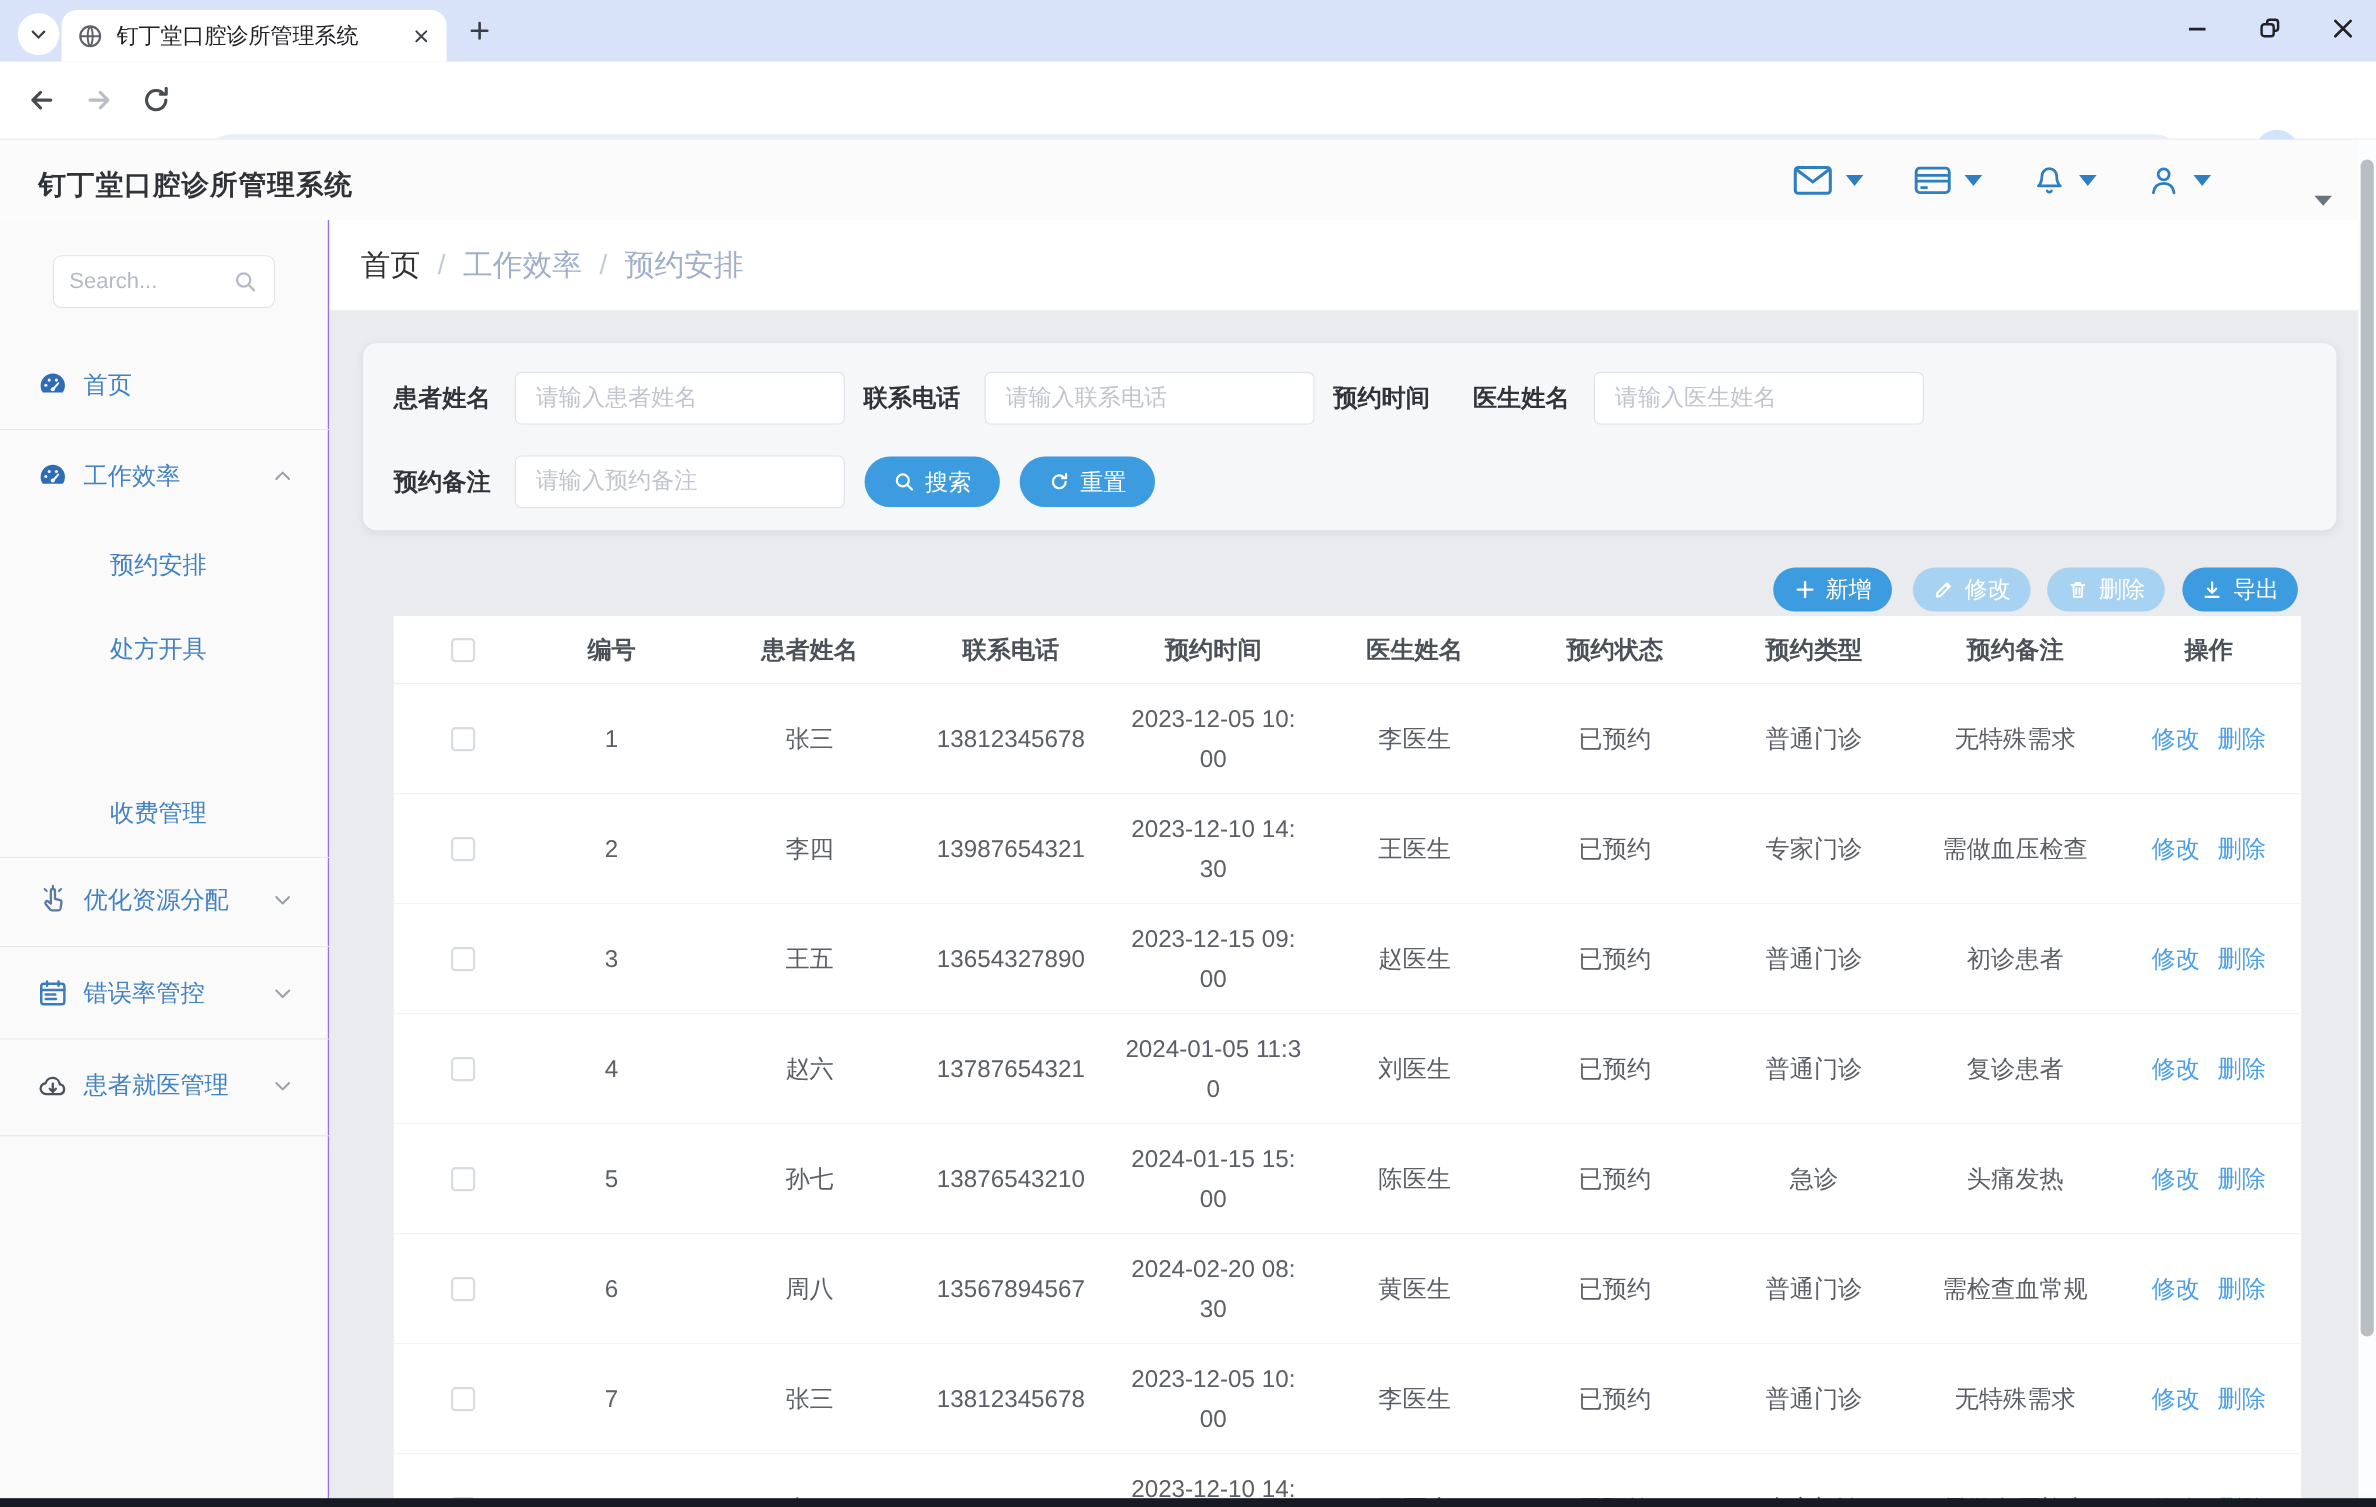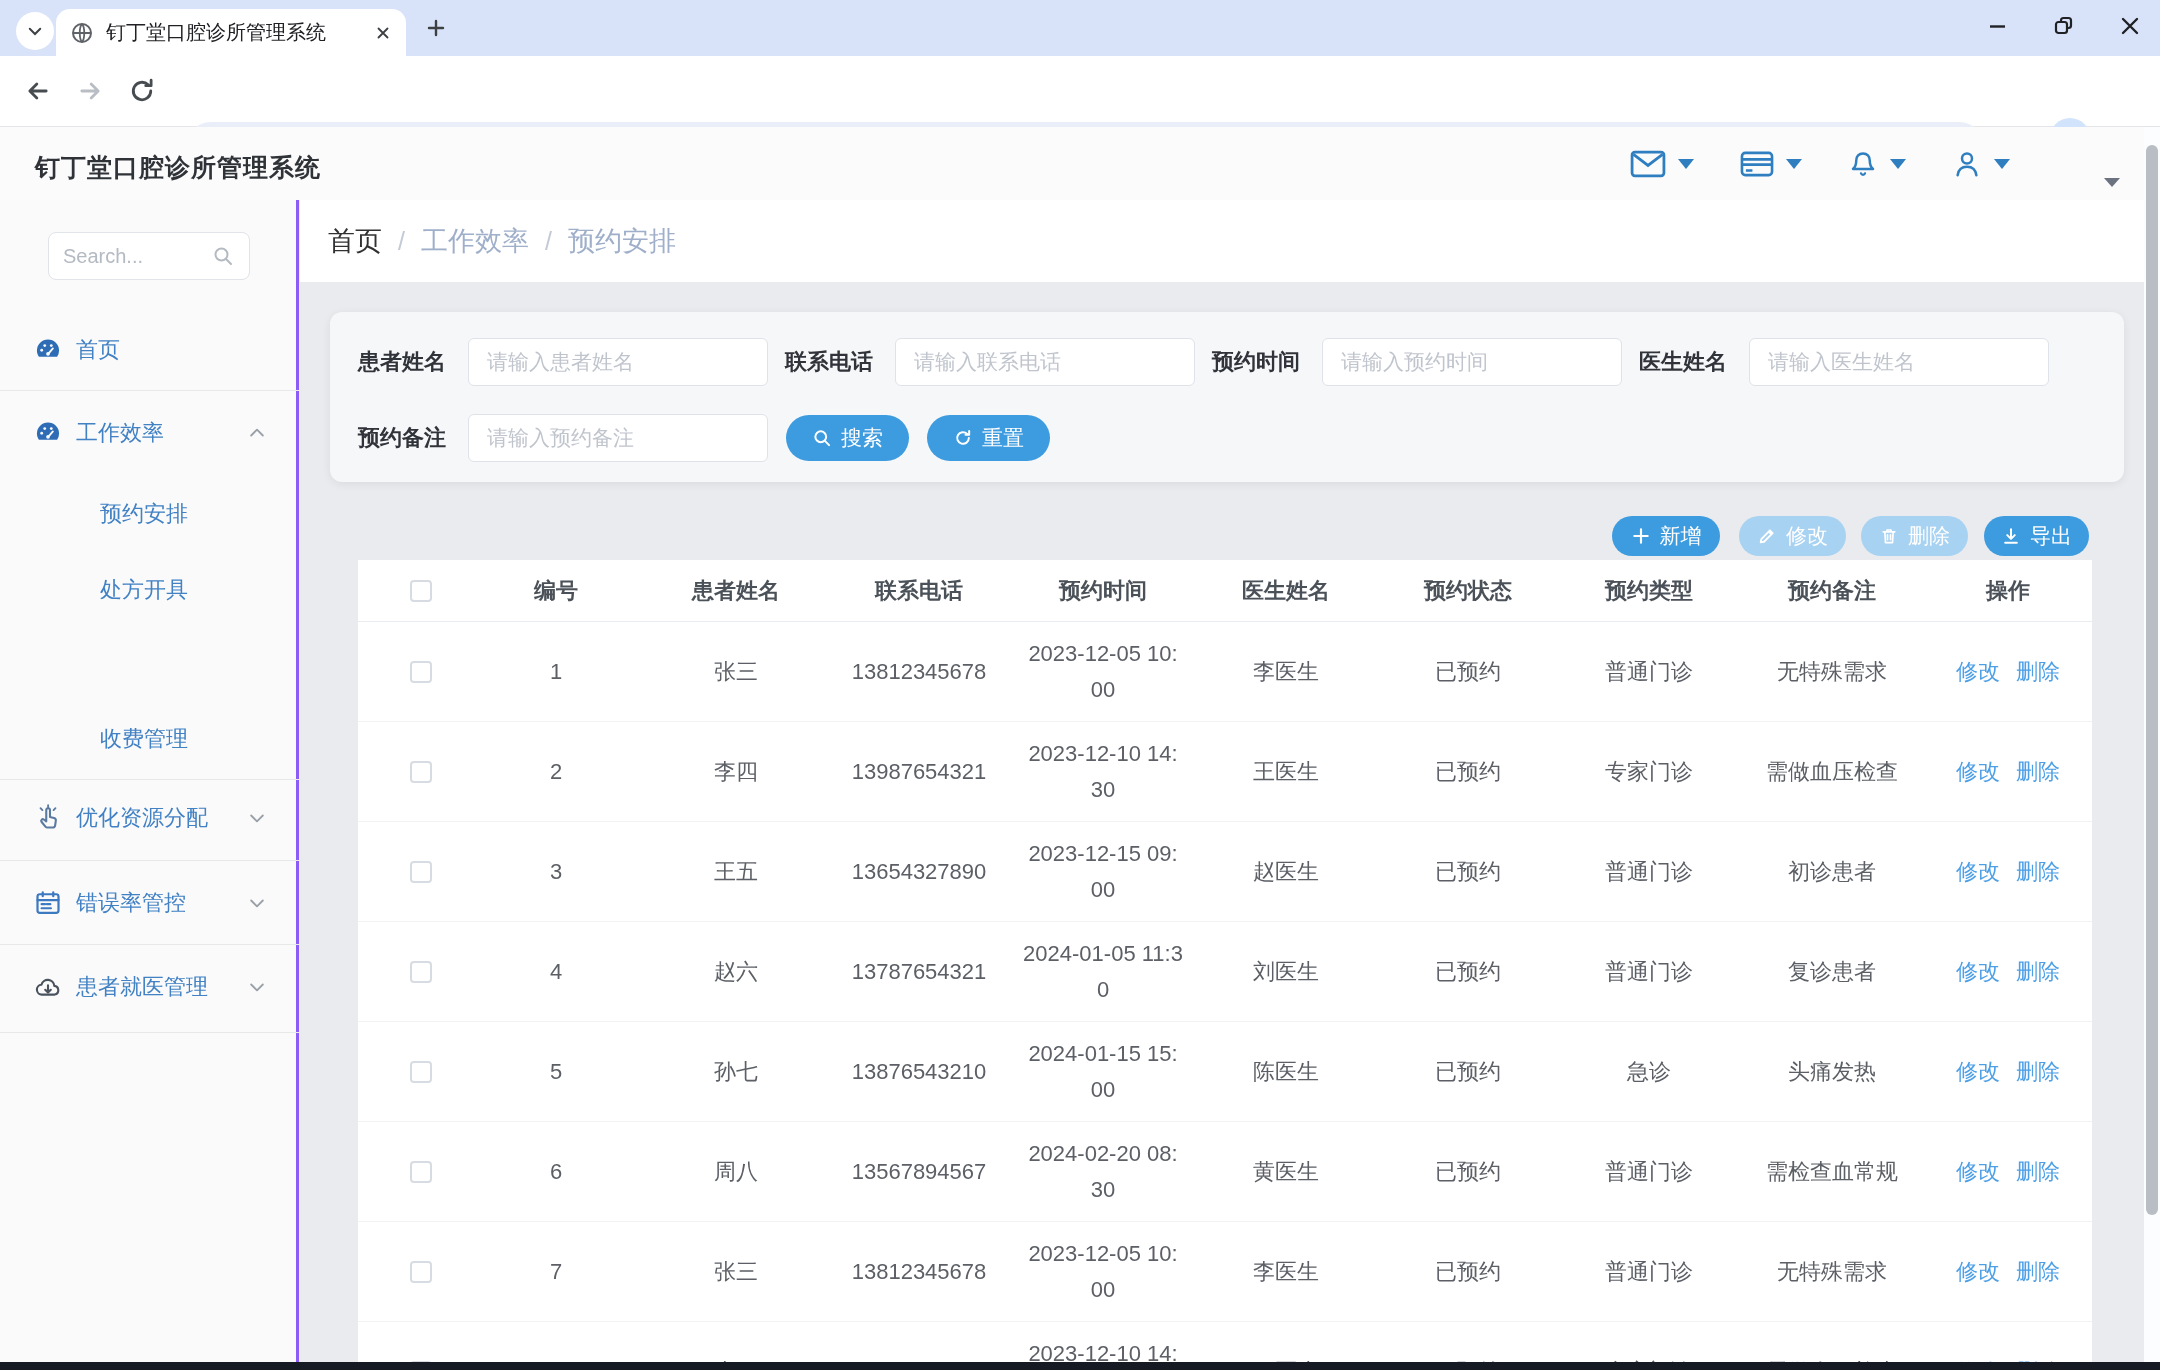--- a/index.html
+++ b/index.html
@@ -33,21 +33,21 @@
   
   .app-header { position:absolute; left:0; top:127px; width:2160px; height:73px; background:#fbfbfc; }
   .app-title { position:absolute; left:35px; top:24px; font-size:25px; font-weight:bold; color:#2f3338; letter-spacing:1px; }
   .hdr-icons { position:absolute; right:150px; top:0; height:73px; display:flex; align-items:center; gap:46px; }
   .hdr-group { display:flex; align-items:center; gap:12px; color:#2e7ec0; }
   .caret { width:0; height:0; border-left:8px solid transparent; border-right:8px solid transparent; border-top:10px solid #2e7ec0; }
   .hdr-mini-caret { position:absolute; right:40px; top:178px; width:0; height:0;
      border-left:8px solid transparent; border-right:8px solid transparent; border-top:9px solid #6b7280; }
 
   
-  .sidebar { position:absolute; left:0; top:200px; width:299px; height:1162px; background:#fafafa; border-right:3px solid #8b5cf6; }
+  .sidebar { position:absolute; left:0; top:200px; width:299px; height:1162px; background:#fafafa; border-right:1px solid #8b5cf6; }
   .side-search { position:absolute; left:48px; top:32px; width:202px; height:48px; background:#fff; border:1px solid #e0e3e8;
      border-radius:8px; display:flex; align-items:center; padding:0 14px; gap:8px; }
   .side-search input { border:none; outline:none; width:140px; font-size:20px; color:#5f6368; background:transparent;
      font-family:"Liberation Sans","DejaVu Sans",sans-serif; }
   .side-search input::placeholder { color:#b4bac2; }
   .menu-item { position:absolute; left:0; width:299px; height:56px; display:flex; align-items:center; cursor:pointer; }
   .menu-item .mi-icon { position:absolute; left:34px; width:28px; height:28px; }
   .menu-item .mi-label { position:absolute; left:76px; font-size:22px; color:#4181c4; }
   .menu-item .mi-chevron { position:absolute; right:32px; color:#9aa0a8; }
   .submenu-item { position:absolute; left:0; width:299px; height:50px; display:flex; align-items:center; cursor:pointer; }
@@ -316,21 +316,20 @@
 
   <div class="filter-card">
     <div class="f-row r1">
       <span class="f-label">患者姓名</span>
       <input class="f-input" type="text" placeholder="请输入患者姓名" style="">
       <span class="f-gap"></span>
       <span class="f-label">联系电话</span>
       <input class="f-input" type="text" placeholder="请输入联系电话" style="">
       <span class="f-gap"></span>
       <span class="f-label">预约时间</span>
-      <input class="f-input" type="text" placeholder="请输入预约时间" style="">
       <span class="f-gap"></span>
       <span class="f-label">医生姓名</span>
       <input class="f-input" type="text" placeholder="请输入医生姓名" style="">
     </div>
     <div class="f-row r2">
       <span class="f-label">预约备注</span>
       <input class="f-input" type="text" placeholder="请输入预约备注" style="">
       <button class="btn">
         <svg width="20" height="20" viewBox="0 0 24 24">
             <circle cx="10.5" cy="10.5" r="6.5" fill="none" stroke="#fff" stroke-width="2.4"></circle>

